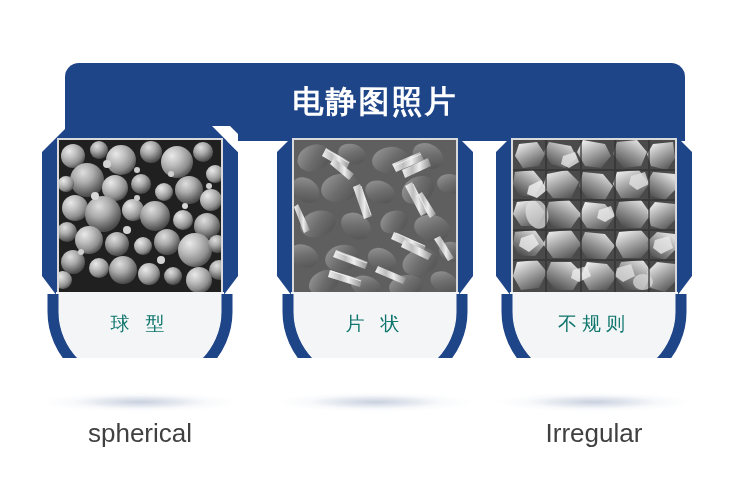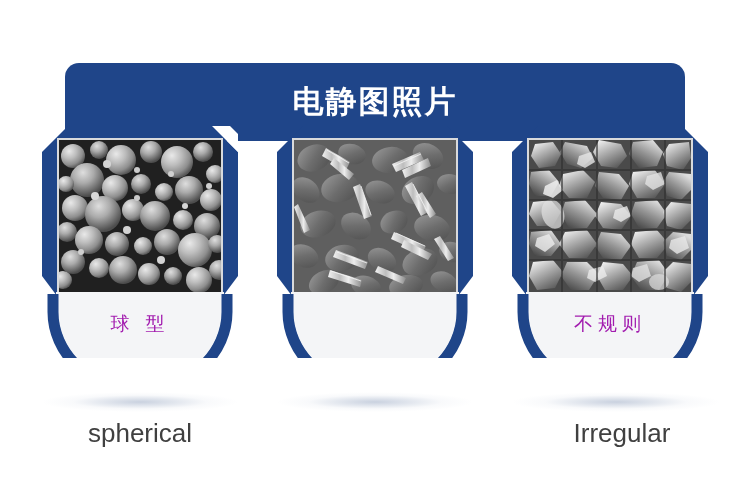--- a/index.html
+++ b/index.html
@@ -46,21 +46,21 @@
     left:17px;top:14px;
     width:162px;height:152px;
     overflow:hidden;
     background:#2a2a2a;
   }
   .card-photo svg{display:block;width:162px;height:152px;}
   .card-label{
     position:absolute;
     left:0;top:172px;width:196px;height:52px;
     display:flex;align-items:center;justify-content:center;
-    color:#a21caf;
+    color:#0f766e;
     font-size:19px;
     letter-spacing:5px;
     font-family:"DejaVu Sans","Liberation Sans",sans-serif;
     z-index:4;
   }
 
   
   .shadow{
     position:absolute;
     top:392px;
@@ -82,21 +82,21 @@
     color:#404040;
     font-family:"Liberation Sans","DejaVu Sans",sans-serif;
     font-weight:400;
     z-index:2;
   }
   .caption.big{font-size:26px;}
   .caption.small{font-size:20px;}
 
   .col1{left:42px;}
   .col2{left:277px;}
-  .col3{left:512px;padding-left:12px;}
+  .col3{left:496px;}
 
   :root{ --blue:#1f4589; }
 </style>
 </head>
 <body>
 
 <div id="stage">
 
   <div class="shadow col1"></div>
   <div class="shadow col2"></div>
@@ -271,20 +271,21 @@
             <path d="M100,26 L127,14"></path>
           <path d="M67,46 L77,75"></path>
             <path d="M119,44 L133,71"></path>
           <path d="M102,93 L131,106"></path>
             <path d="M43,112 L73,123"></path>
           <path d="M37,131 L67,141"></path>
         </g>
       </svg>
     </div>
 
+    <div class="card-label">片 状</div>
   </div>
 
   <div class="card col3">
     <svg class="card-frame" viewBox="0 0 196 232">
       <path d="M26,0 L170,0 L196,26 L196,150 L181,170 L170,180 L26,180 L15,170 L0,150 L0,26 Z" fill="#1f4589"></path>
       <rect x="15" y="12" width="166" height="168" fill="#d9dadc"></rect>
       <path d="M14,166 L182,166 L182,186 A84,74 0 0 1 14,186 Z" fill="#f4f5f7"></path>
       <path d="M11,168 L11,186 A87,78 0 0 0 185,186 L185,168" fill="none" stroke="#1f4589" stroke-width="11"></path>
       <path d="M17,168 L17,186 A81,72 0 0 0 179,186 L179,168 Z" fill="#f4f5f7"></path>
     </svg>

